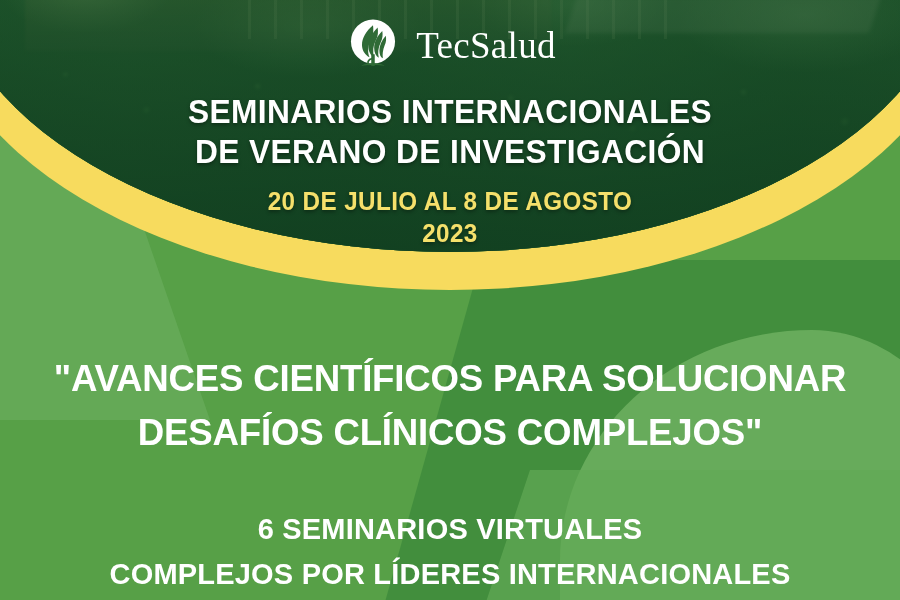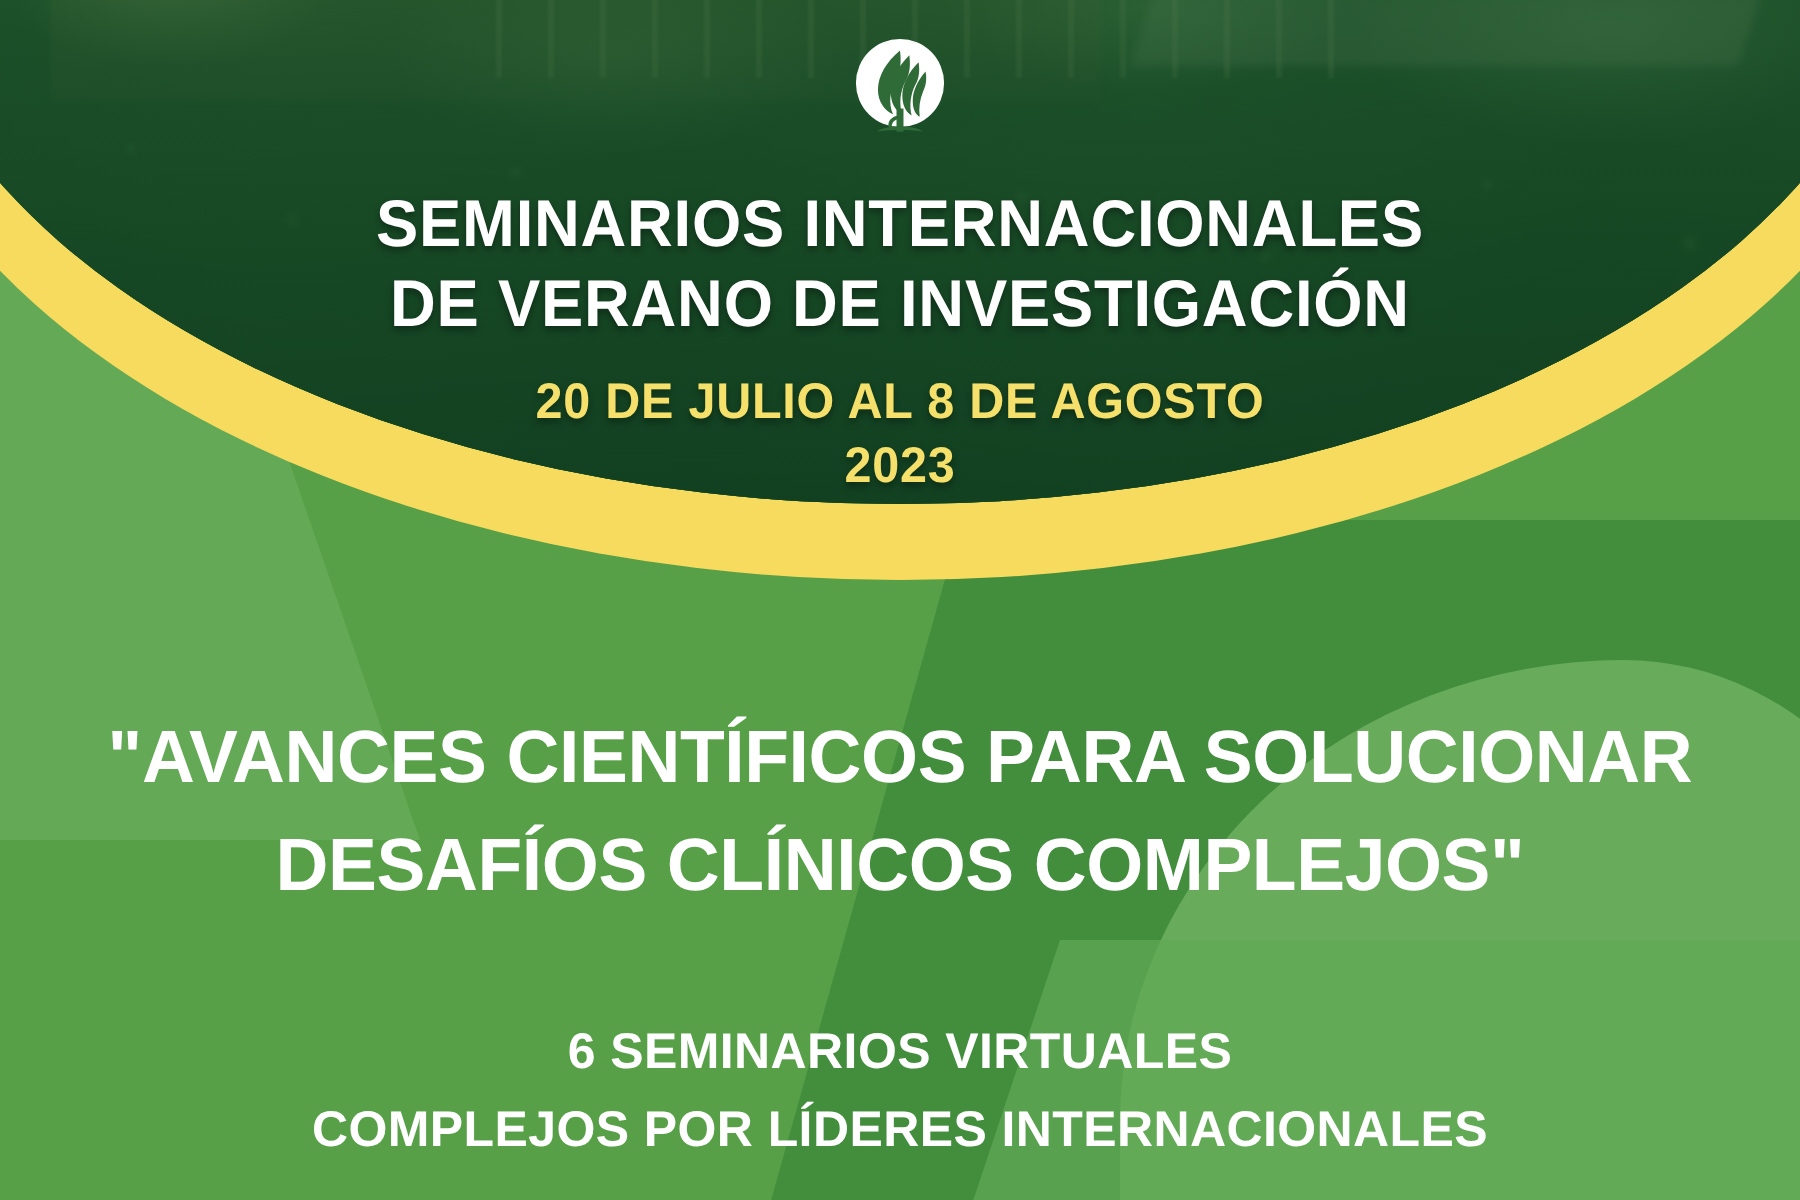--- a/index.html
+++ b/index.html
@@ -218,21 +218,21 @@
     font-size: 37px;
     font-weight: bold;
     letter-spacing: -.2px;
     line-height: 1.45;
     transform: scaleX(.99);
   }
   .headline span { display: block; }
   .subline {
     margin-top: 48px;
     color: #ffffff;
-    font-size: 25px;
+    font-size: 29px;
     font-weight: bold;
     letter-spacing: .2px;
     line-height: 1.55;
   }
   .subline span { display: block; }
 </style>
 </head>
 <body>
 
 <div id="poster">
@@ -265,20 +265,21 @@
             <path d="M50 16 C38 26 31 38 31 50 C31 60 37 68 44 71 C40 62 41 50 47 40 C51 33 51 24 50 16 Z"></path>
             <path d="M58 20 C48 30 42 41 42 52 C42 61 46 68 52 71 C49 62 50 51 55 42 C59 35 59 27 58 20 Z"></path>
             <path d="M66 26 C57 35 52 45 52 55 C52 63 55 69 60 72 C58 64 59 54 63 46 C67 39 67 32 66 26 Z"></path>
             <path d="M72 34 C65 42 61 51 61 59 C61 66 63 71 67 73 C66 66 67 58 70 51 C73 45 73 39 72 34 Z"></path>
           </g>
           <rect x="47" y="66" width="6" height="20" fill="#2f6b36"></rect>
           <path d="M30 86 C36 80 64 80 70 86 C62 84 38 84 30 86 Z" fill="#2f6b36"></path>
           <path d="M50 72 C44 72 40 76 40 80 C40 83 42 85 45 85 C42 84 42 78 46 76 C48 75 50 74 50 72 Z" fill="#2f6b36"></path>
         </svg>
       </span>
+      <span class="brand-name">TecSalud</span>
     </div>
 
     <div class="event-title">
       <span>SEMINARIOS INTERNACIONALES</span>
       <span>DE VERANO DE INVESTIGACIÓN</span>
     </div>
 
     <div class="event-dates">
       <span>20 DE JULIO AL 8 DE AGOSTO</span>
       <span>2023</span>

